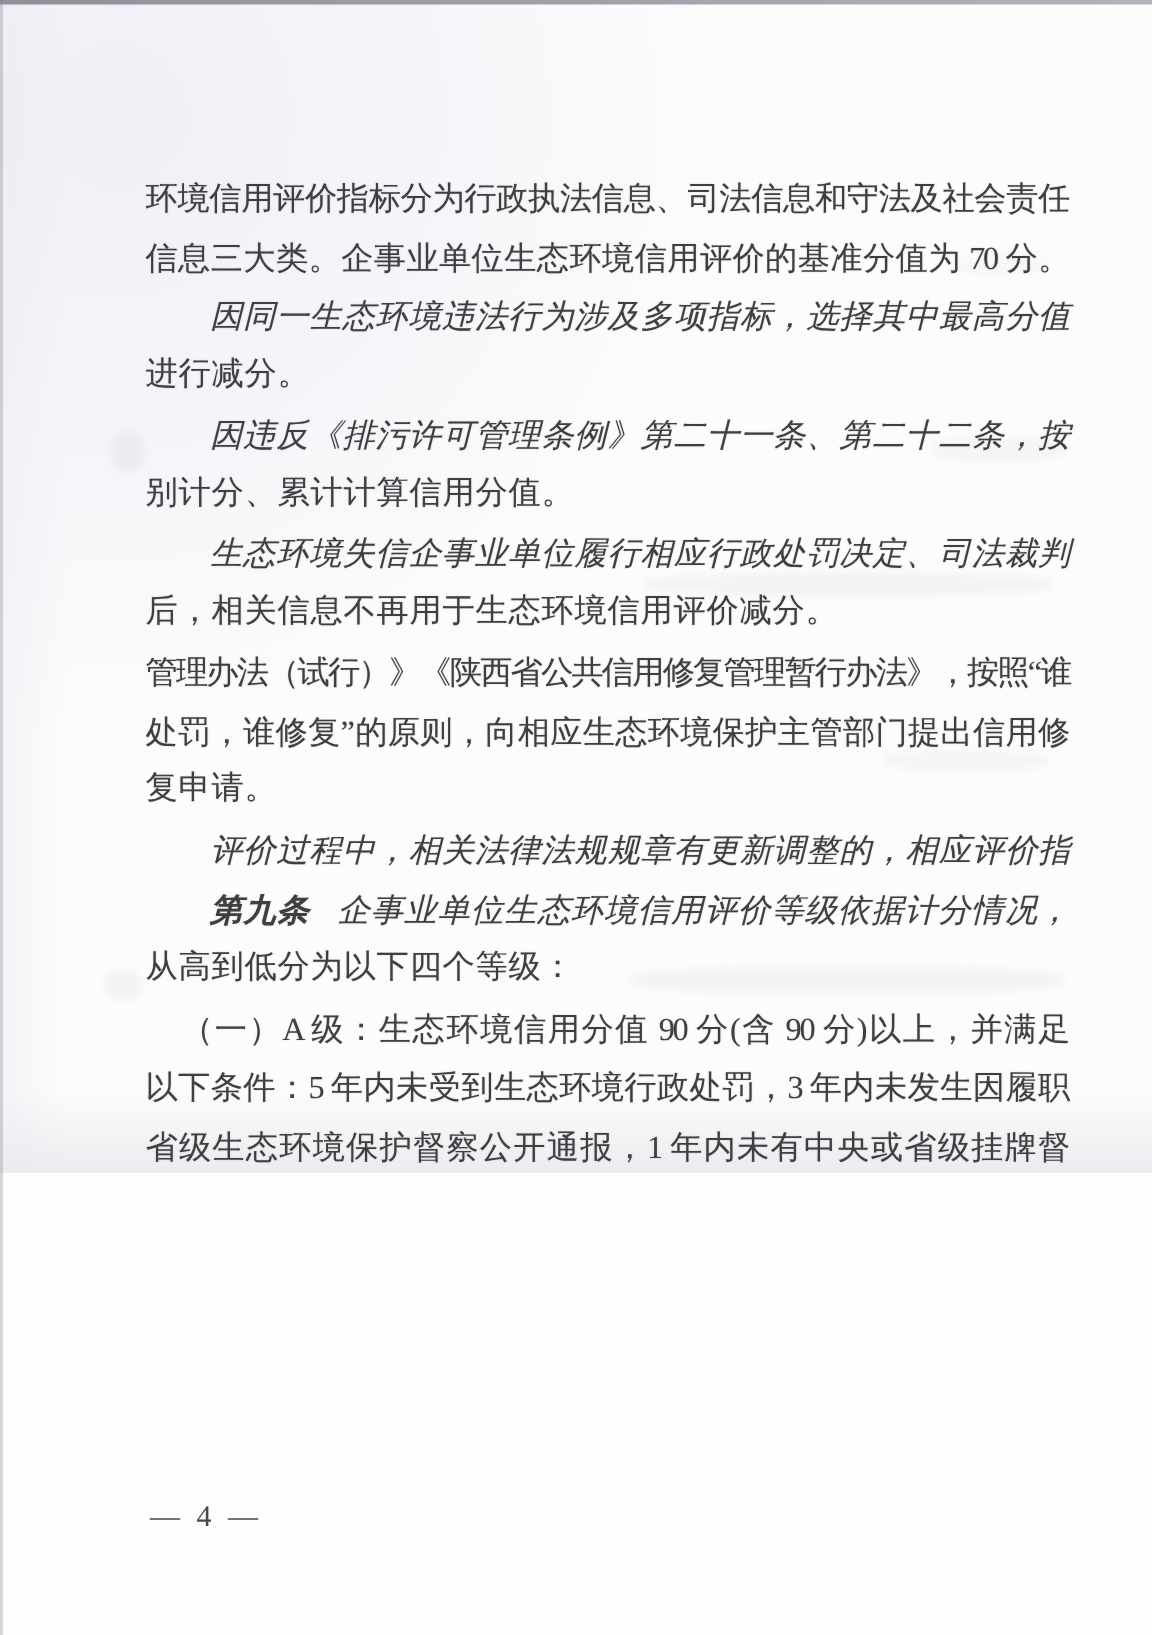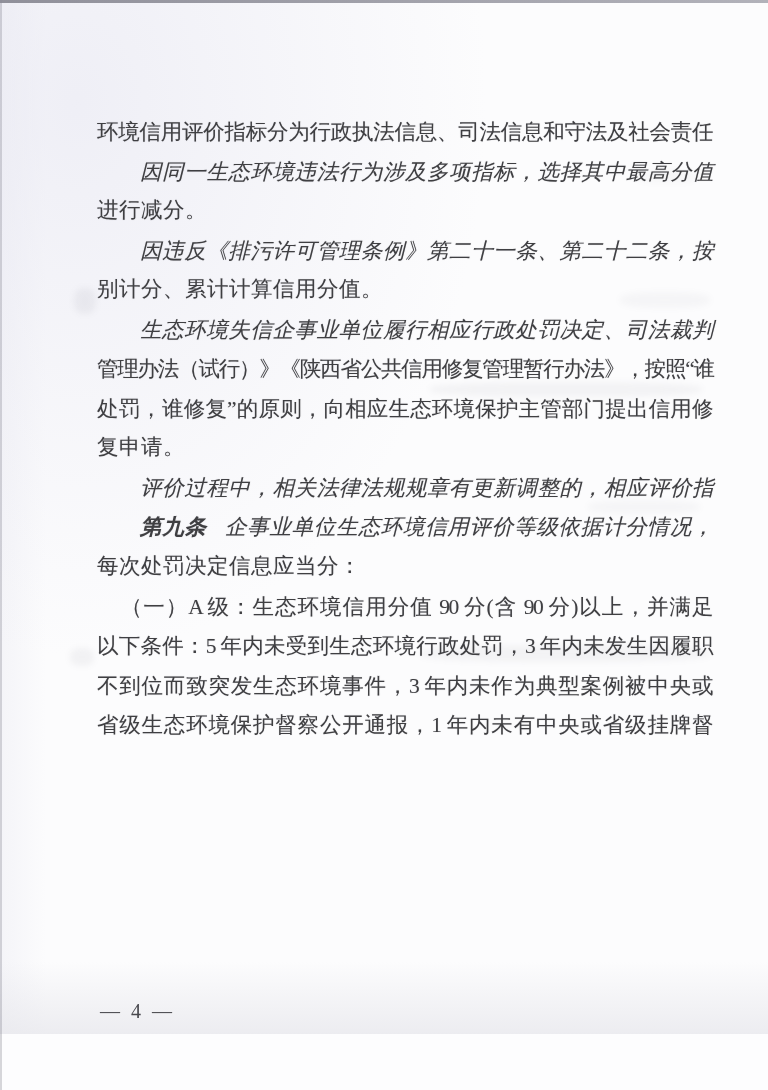--- a/index.html
+++ b/index.html
@@ -6,21 +6,21 @@
     margin: 0;
     padding: 0;
     width: 768px;
     height: 1090px;
     overflow: hidden;
     background: #fdfdfe;
   }
   .page {
     position: relative;
     width: 768px;
-    height: 1034px;
+    height: 782px;
     background:
       radial-gradient(ellipse at 10% 10%, rgba(228,228,240,0.55), rgba(255,255,255,0) 42%),
       linear-gradient(0deg, rgba(231,231,236,0.75), rgba(255,255,255,0) 7%),
       linear-gradient(90deg, rgba(235,235,242,0.45), rgba(255,255,255,0) 6%),
       #fcfcfd;
     font-family: "Liberation Serif", "DejaVu Serif", serif;
     color: #3f3f42;
   }
   .scan-edge-top {
     position: absolute; top: 0; left: 0; width: 768px; height: 3px;
@@ -97,32 +97,33 @@
   <div class="smudge s1"></div>
   <div class="smudge s2"></div>
   <div class="smudge s3"></div>
   <div class="smudge s4"></div>
   <div class="smudge s5"></div>
   <div class="smudge s6"></div>
   <div class="smudge s7"></div>
 
   <div class="text-block">
     <div class="line fill">环境信用评价指标分为行政执法信息、司法信息和守法及社会责任</div>
+    <div class="line fill">信息三大类。企事业单位生态环境信用评价的基准分值为 70 分。</div>
     <div class="line fill indent">因同一生态环境违法行为涉及多项指标，选择其中最高分值</div>
     <div class="line end">进行减分。</div>
     <div class="line fill indent">因违反《排污许可管理条例》第二十一条、第二十二条，按</div>
     <div class="line end">别计分、累计计算信用分值。</div>
     <div class="line fill indent">生态环境失信企事业单位履行相应行政处罚决定、司法裁判</div>
+    <div class="line end">后，相关信息不再用于生态环境信用评价减分。</div>
     <div class="line fill tight">管理办法（试行）》《陕西省公共信用修复管理暂行办法》，按照“谁</div>
     <div class="line fill">处罚，谁修复”的原则，向相应生态环境保护主管部门提出信用修</div>
     <div class="line end">复申请。</div>
     <div class="line fill indent">评价过程中，相关法律法规规章有更新调整的，相应评价指</div>
     <div class="line fill indent"><span class="bold">第九条</span><span>企事业单位生态环境信用评价等级依据计分情况，</span></div>
-    <div class="line end">每次处罚决定信息应当分：</div>
+    <div class="line end">从高到低分为以下四个等级：</div>
     <div class="line fill indent-paren">（一）A 级：生态环境信用分值 90 分(含 90 分)以上，并满足</div>
     <div class="line fill">以下条件：5 年内未受到生态环境行政处罚，3 年内未发生因履职</div>
-    <div class="line fill">不到位而致突发生态环境事件，3 年内未作为典型案例被中央或</div>
     <div class="line fill">省级生态环境保护督察公开通报，1 年内未有中央或省级挂牌督</div>
   </div>
 
   <div class="page-number">— 4 —</div>
 
 </div>
 
 </body></html>

